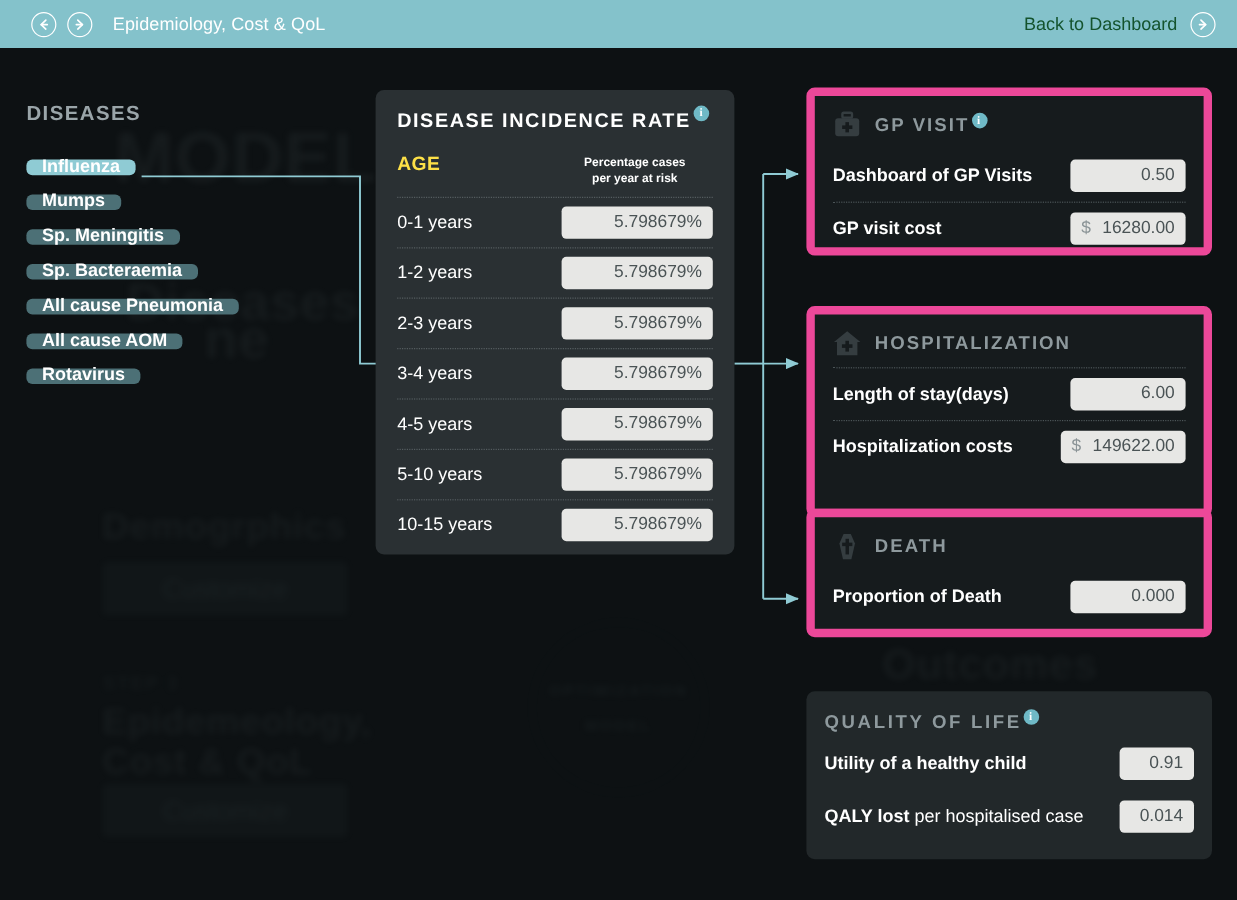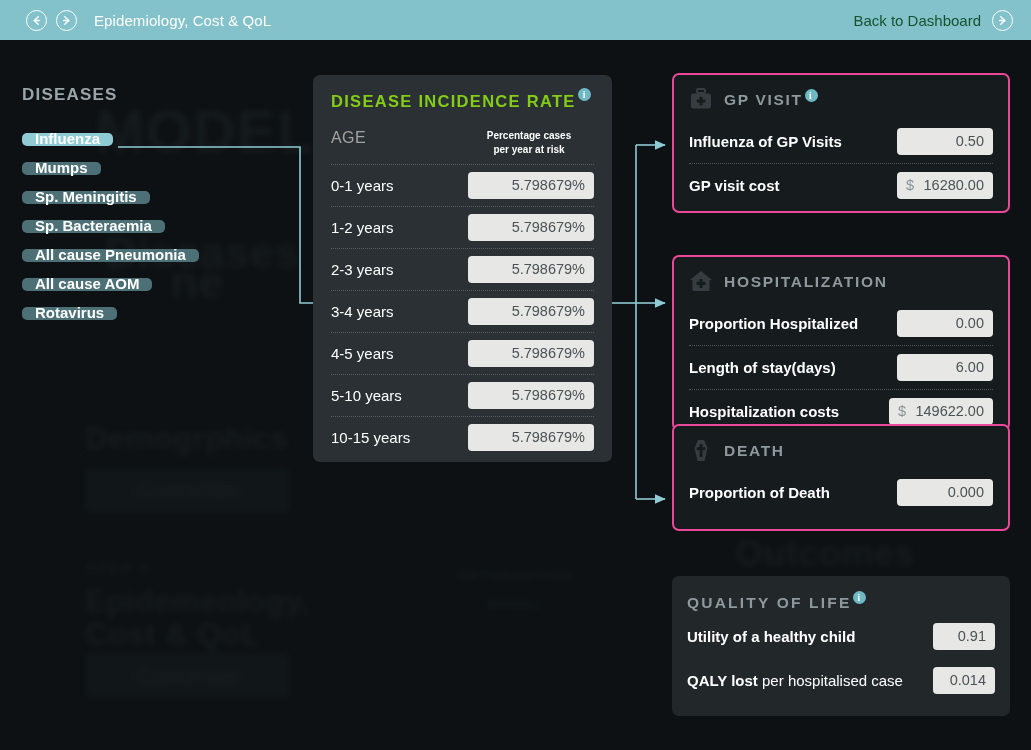--- a/index.html
+++ b/index.html
@@ -156,21 +156,21 @@
     border-radius: 7px;
     z-index: 15;
     padding: 0 18px;
   }
   .incidence-head {
     display: flex;
     align-items: flex-start;
     padding-top: 17px;
   }
   .incidence-title {
-    color: #84cc16;
+    color: #ffffff;
     font-size: 16.5px;
     font-weight: bold;
     letter-spacing: 1.3px;
   }
   .info-icon {
     width: 13px; height: 13px;
     border-radius: 50%;
     background: #6fb9c6;
     color: #ffffff;
     font-size: 9.5px;
@@ -185,23 +185,23 @@
     flex: 0 0 auto;
   }
   .col-head {
     display: flex;
     align-items: flex-start;
     justify-content: space-between;
     margin-top: 18px;
     padding-bottom: 8px;
   }
   .col-age {
-    color: #a3a3a3;
+    color: #fde047;
     font-size: 16px;
-    font-weight: normal;
+    font-weight: bold;
     letter-spacing: 0.4px;
   }
   .col-pct {
     color: #ffffff;
     font-size: 10px;
     font-weight: bold;
     text-align: center;
     line-height: 1.35;
     width: 130px;
   }
@@ -226,21 +226,21 @@
     padding: 5px 9px 6px 9px;
     white-space: nowrap;
     cursor: text;
   }
   .inc-row .value-box { width: 126px; }
 
   
   .card {
     position: absolute;
     background: #161b1d;
-    border: 2px solid #ec4899;
+    border: 7px solid #ec4899;
     border-radius: 7px;
     z-index: 15;
     padding: 0 15px;
   }
   .card-head {
     display: flex;
     align-items: center;
     gap: 11px;
     padding-top: 12px;
     padding-bottom: 6px;
@@ -445,21 +445,21 @@
           <rect x="10.5" y="9.8" width="3" height="8.5" fill="#161b1d"></rect>
           <rect x="7.8" y="12.5" width="8.5" height="3" fill="#161b1d"></rect>
         </svg>
       </span>
       <span class="card-title">
         <span>GP VISIT</span>
         <span class="info-icon" style="margin-top:-2px;">i</span>
       </span>
     </div>
     <div class="card-row">
-      <span class="card-label">Influenza of GP Visits</span>
+      <span class="card-label">Dashboard of GP Visits</span>
       <span class="value-box">0.50</span>
     </div>
     <div class="card-row dotted">
       <span class="card-label">GP visit cost</span>
       <span class="value-box money">
         <span class="cur">$</span>
         <span>16280.00</span>
       </span>
     </div>
   </div>
@@ -470,24 +470,20 @@
         <svg width="24" height="26" viewBox="0 0 24 26">
           <path d="M12 2 L23 11 L20.5 11 L20.5 22 L3.5 22 L3.5 11 L1 11 Z" fill="#353d40"></path>
           <rect x="10.5" y="10" width="3" height="9" fill="#161b1d"></rect>
           <rect x="7.6" y="12.9" width="8.8" height="3" fill="#161b1d"></rect>
         </svg>
       </span>
       <span class="card-title">
         <span>HOSPITALIZATION</span>
       </span>
     </div>
-    <div class="card-row">
-      <span class="card-label">Proportion Hospitalized</span>
-      <span class="value-box">0.00</span>
-    </div>
     <div class="card-row dotted">
       <span class="card-label">Length of stay(days)</span>
       <span class="value-box">6.00</span>
     </div>
     <div class="card-row dotted">
       <span class="card-label">Hospitalization costs</span>
       <span class="value-box money" style="width:104px;">
         <span class="cur">$</span>
         <span>149622.00</span>
       </span>

